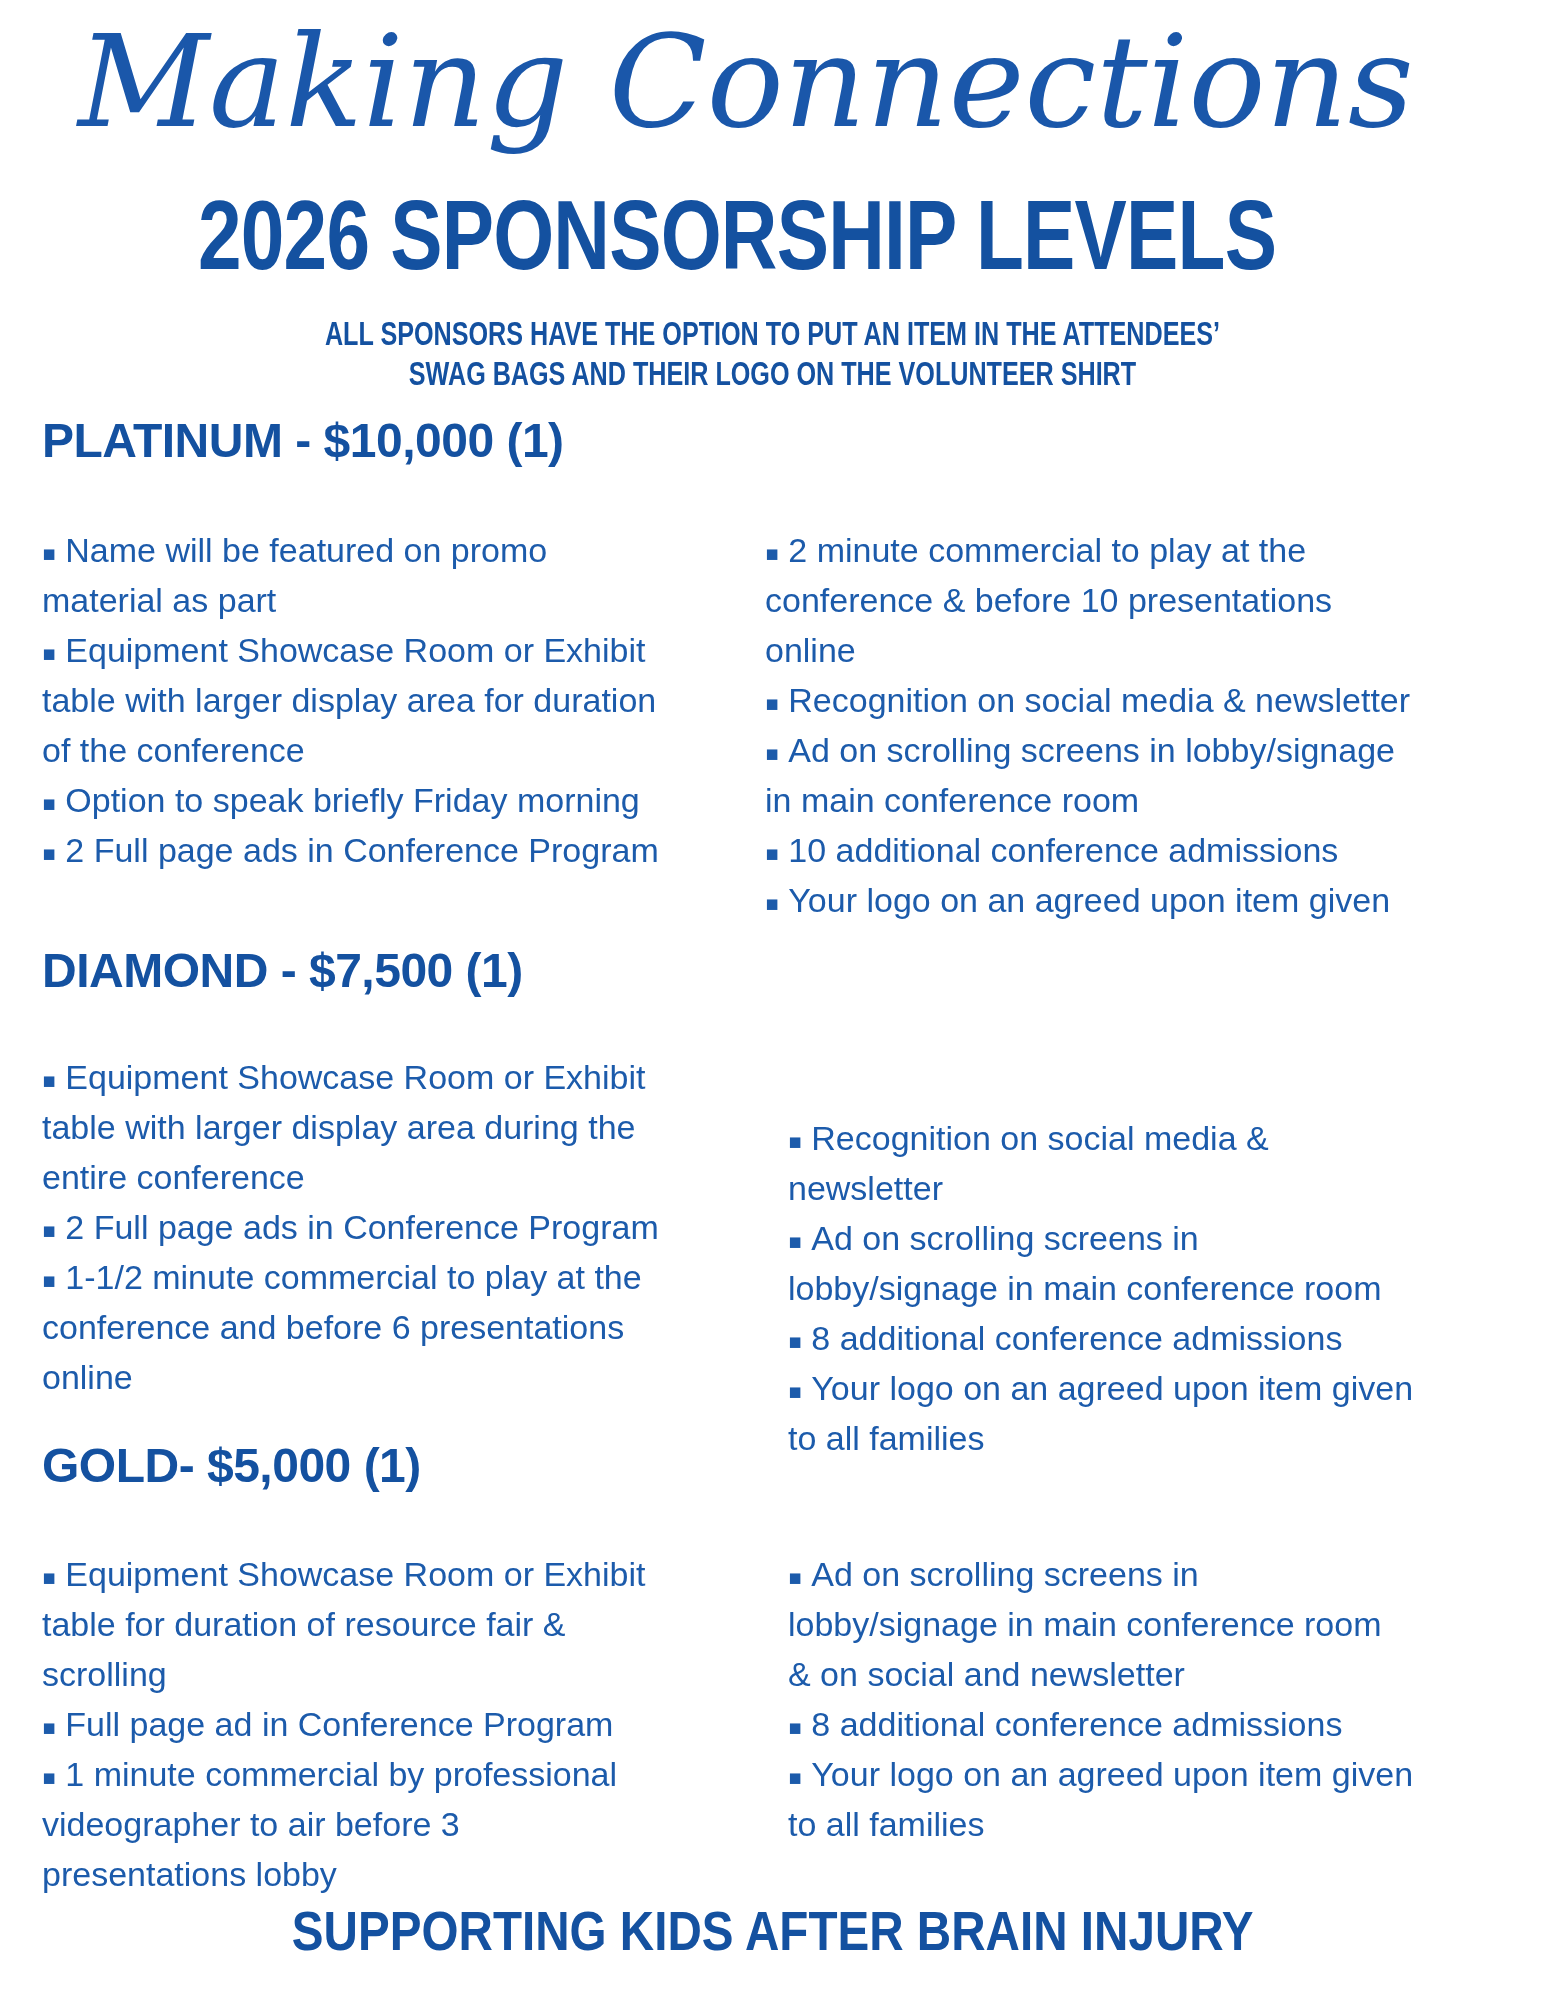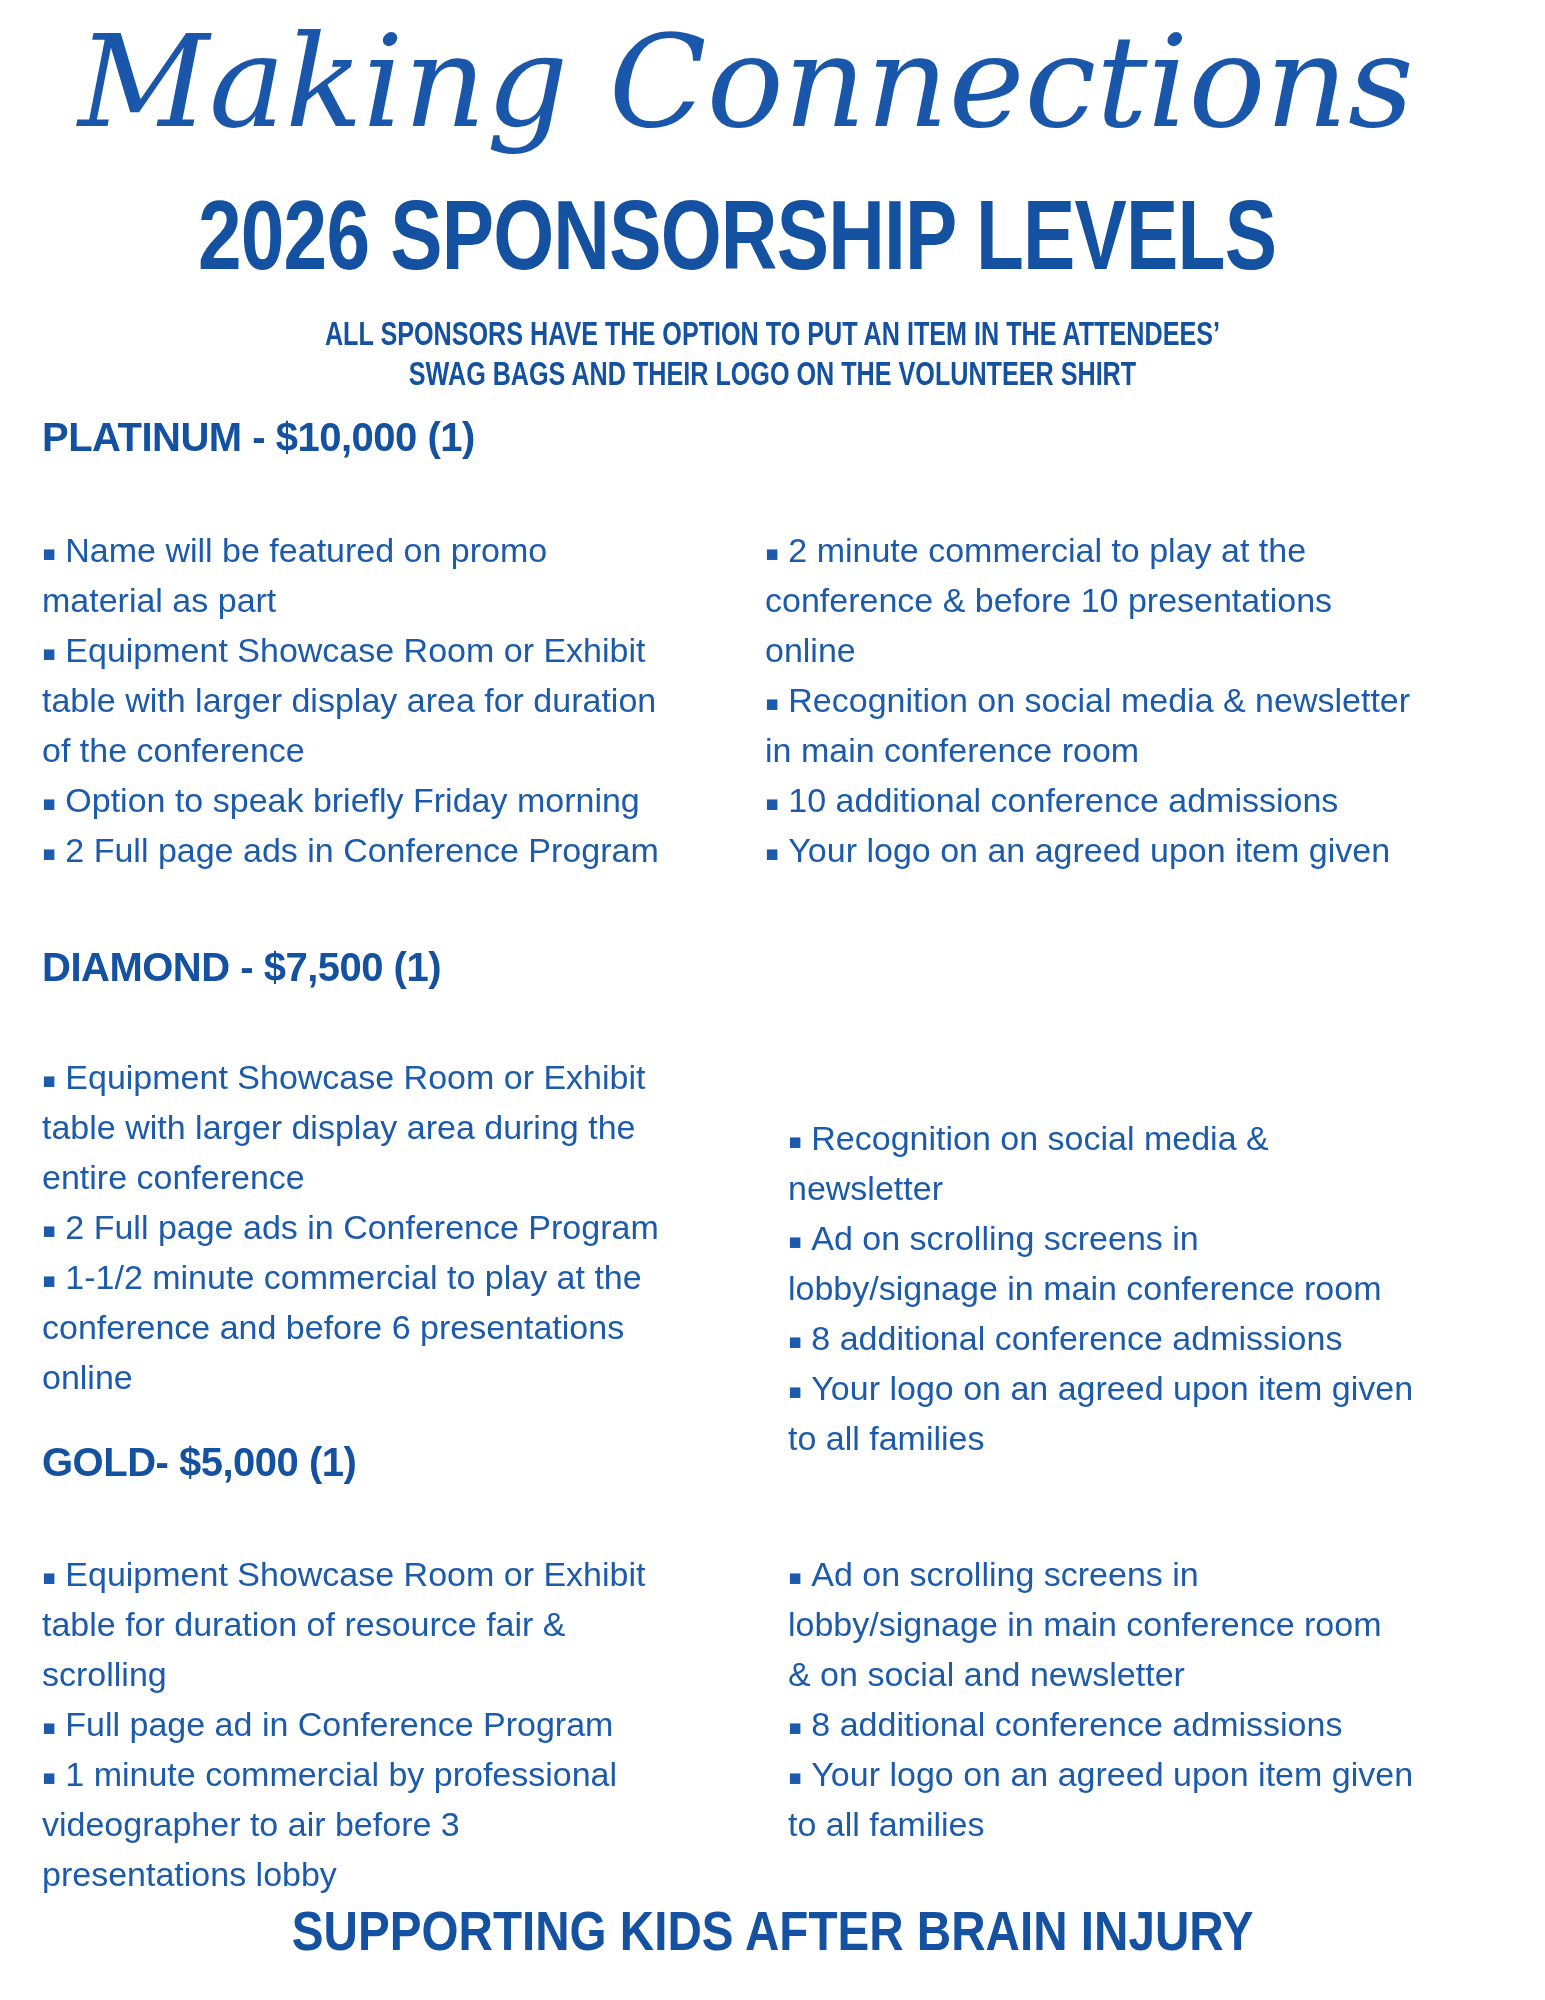--- a/index.html
+++ b/index.html
@@ -39,21 +39,21 @@
   .subtitle{
     position:absolute;top:313px;left:0;width:100%;
     text-align:center;
     font-weight:bold;font-size:34px;line-height:40px;
     color:var(--heading);
   }
   .subtitle .sub-line{transform:scaleX(0.74);white-space:nowrap;}
   
   .section-heading{
     position:absolute;left:42px;
-    font-size:40px;font-weight:bold;line-height:1;
+    font-size:48px;font-weight:bold;line-height:1;
     letter-spacing:-0.5px;
     color:var(--heading);
     white-space:nowrap;
   }
   .col{position:absolute;font-size:34px;margin-top:36px;}
   .bullet-item{margin:0;padding:0;}
   .line{
     height:50px;line-height:50px;
     white-space:nowrap;
     color:var(--body);
@@ -119,20 +119,21 @@
   <div class="col" id="platinum-right">
       <div class="bullet-item">
         <div class="line"><span class="blt">▪</span>2 minute commercial to play at the</div>
         <div class="line">conference &amp; before 10 presentations</div>
         <div class="line">online</div>
       </div>
       <div class="bullet-item">
         <div class="line"><span class="blt">▪</span>Recognition on social media &amp; newsletter</div>
       </div>
       <div class="bullet-item">
+        <div class="line"><span class="blt">▪</span>Ad on scrolling screens in lobby/signage</div>
         <div class="line">in main conference room</div>
       </div>
       <div class="bullet-item">
         <div class="line"><span class="blt">▪</span>10 additional conference admissions</div>
       </div>
       <div class="bullet-item">
         <div class="line"><span class="blt">▪</span>Your logo on an agreed upon item given</div>
       </div>
     </div>
 

